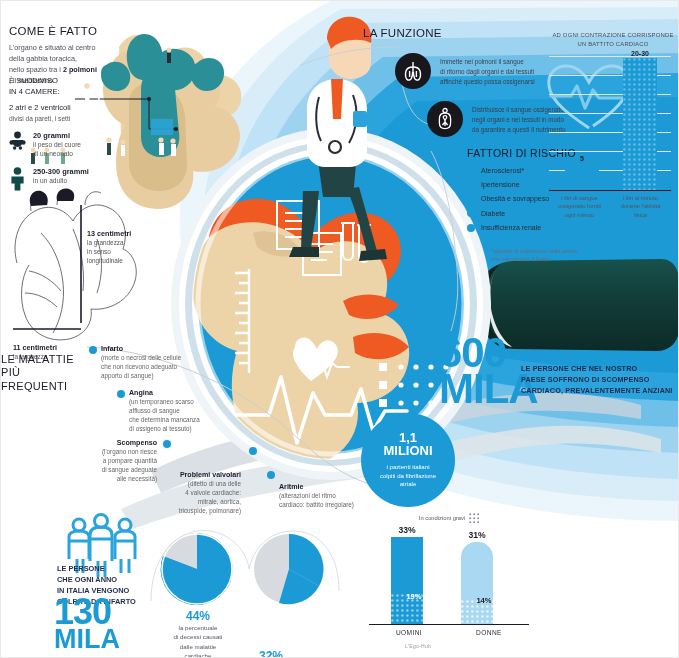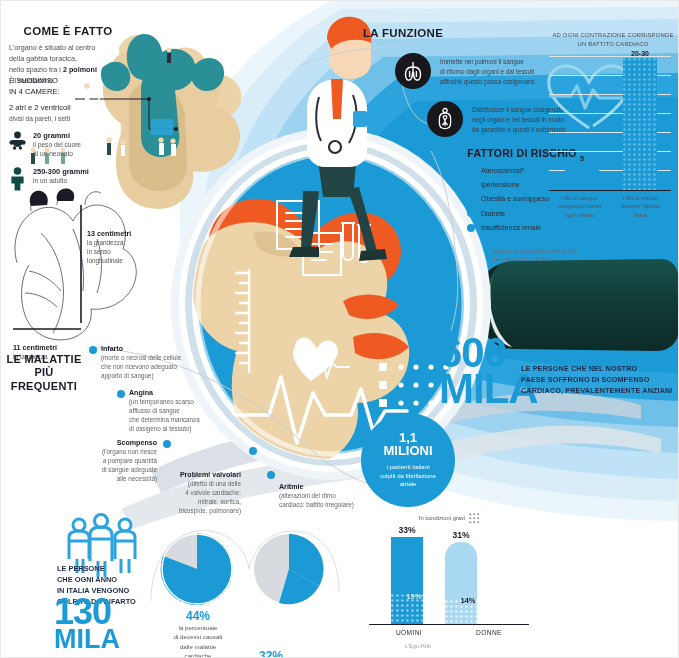--- a/index.html
+++ b/index.html
@@ -13,25 +13,24 @@
     height:658px;
     overflow:hidden;
     background:#ffffff;
     border:1px solid #e9e9e9;
     box-sizing:border-box;
   }
   .abs{position:absolute;}
 
   
   .h-title{
-    font-weight:bold;
+    font-weight:normal;
     font-size:11.5px;
     letter-spacing:.3px;
     color:#1b1b28;
-    text-align:center;
   }
   .body-txt{
     font-size:7.2px;
     line-height:1.52;
     color:#4c4c57;
   }
   .body-txt b{color:#1b1b28;}
   .tiny{
     font-size:5.6px;
     line-height:1.5;
@@ -684,24 +683,24 @@
         <rect width="10" height="10" fill="url(#dotsLegend)"></rect>
       </svg>
     </div>
     <div class="gplot">
 
       <div class="gbar" style="left:22px;height:88px;background:#1b9ad6;">
         <span class="gtop">33%</span>
         <svg class="ginner" style="height:31px;" width="46" height="31">
           <rect width="46" height="31" fill="url(#dots)"></rect>
         </svg>
-        <span class="abs" style="left:0;width:46px;text-align:center;bottom:24px;font-weight:normal;font-size:7.6px;color:#ffffff;">19%</span>
-      </div>
-
-      <div class="gbar" style="left:76px;height:83px;background:#a9d9f2;border-radius:15px;">
+        <span class="abs" style="left:0;width:46px;text-align:center;bottom:24px;font-weight:bold;font-size:7.6px;color:#ffffff;">19%</span>
+      </div>
+
+      <div class="gbar" style="left:92px;height:83px;background:#a9d9f2;border-radius:15px;">
         <span class="gtop">31%</span>
         <svg class="ginner" style="height:25px;" width="46" height="25">
           <rect width="46" height="25" fill="url(#dots3)"></rect>
         </svg>
         <span class="abs" style="left:0;width:46px;text-align:center;bottom:20px;font-weight:bold;font-size:7.6px;color:#1b1b28;">14%</span>
       </div>
       <div class="gaxis"></div>
     </div>
     <div class="glabels">
       <div class="glabel">UOMINI</div>

